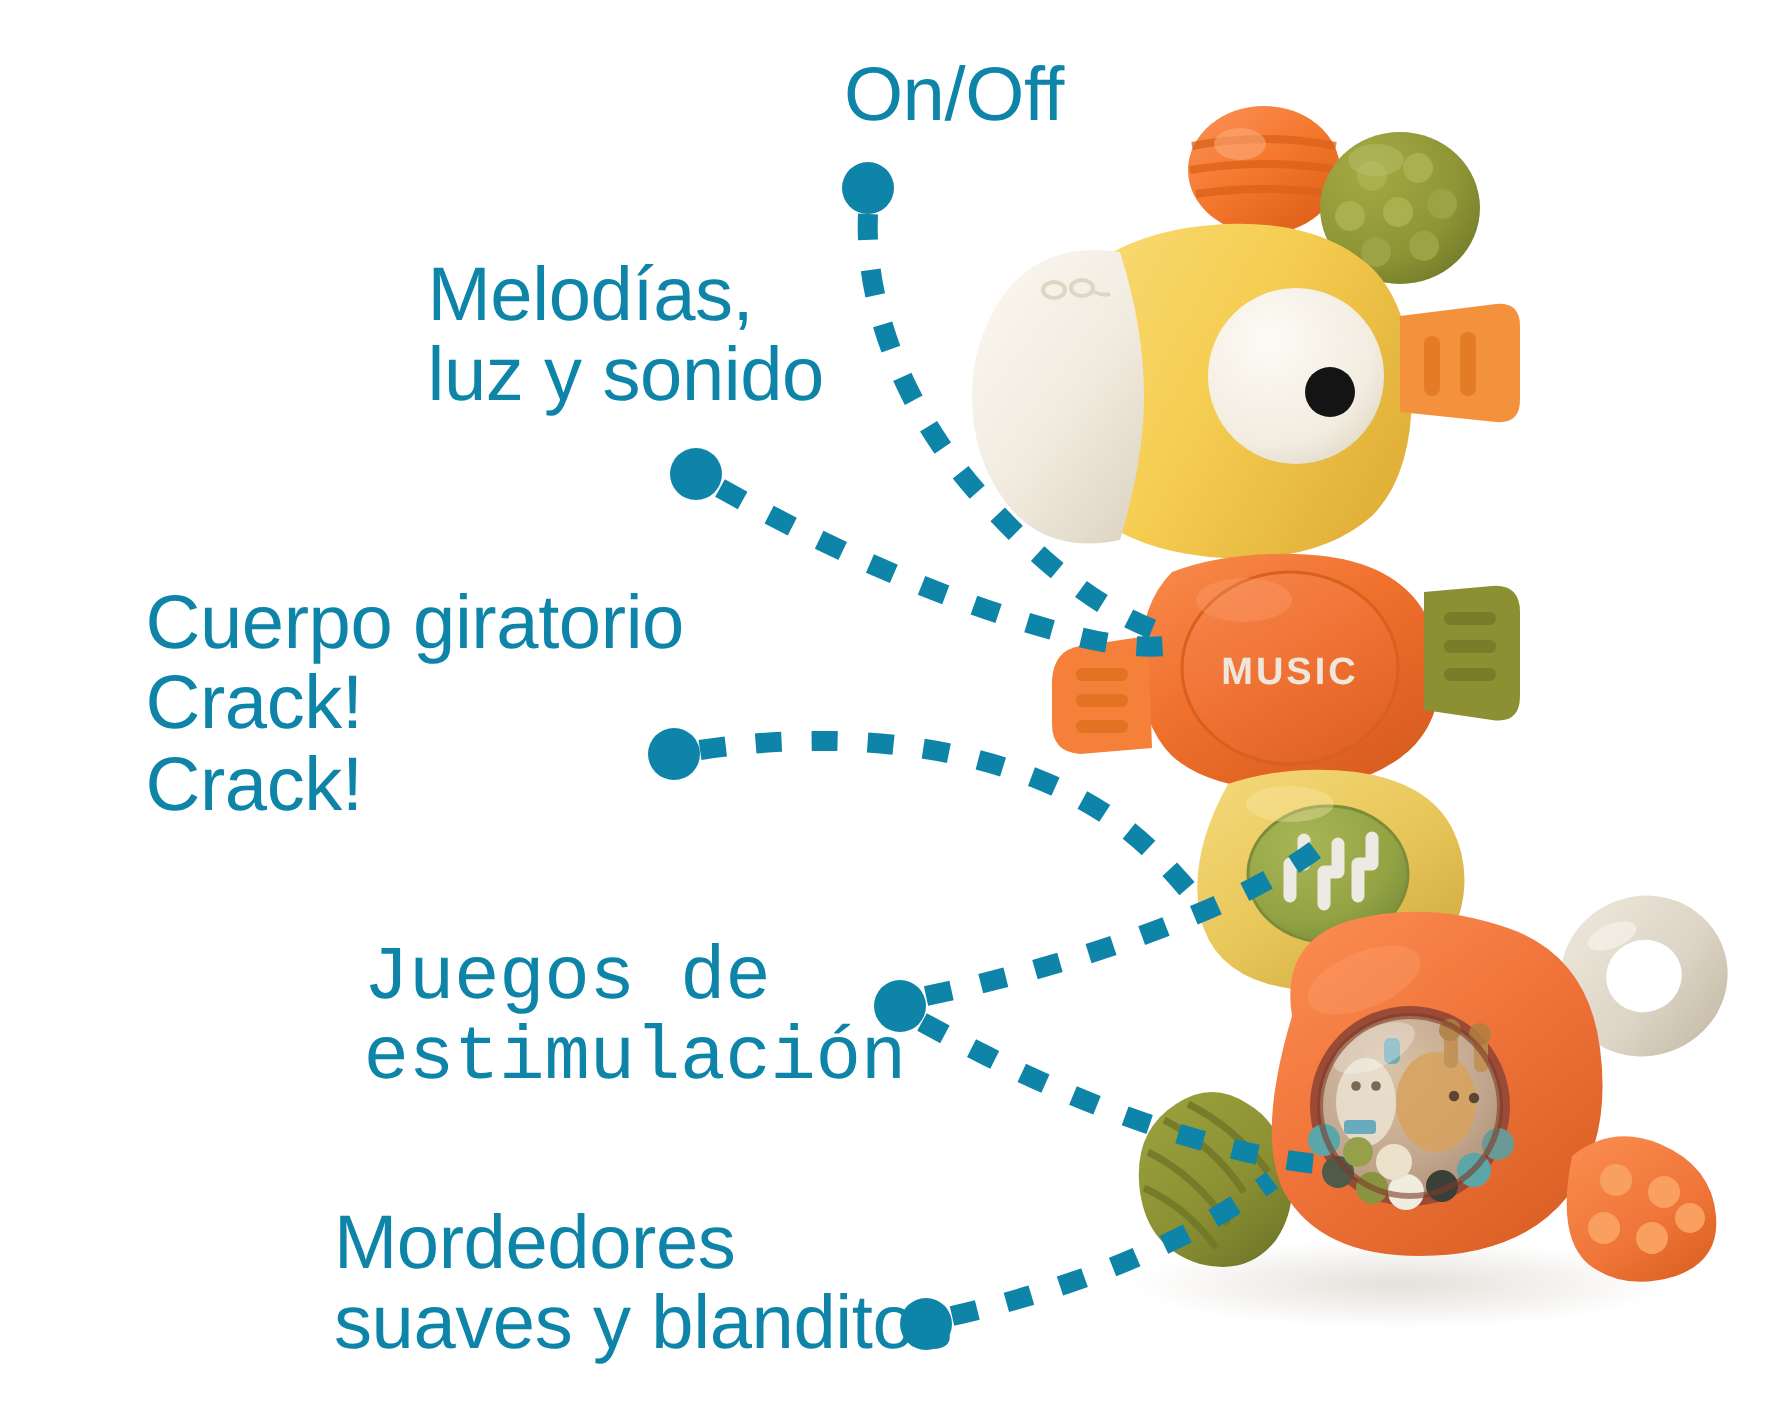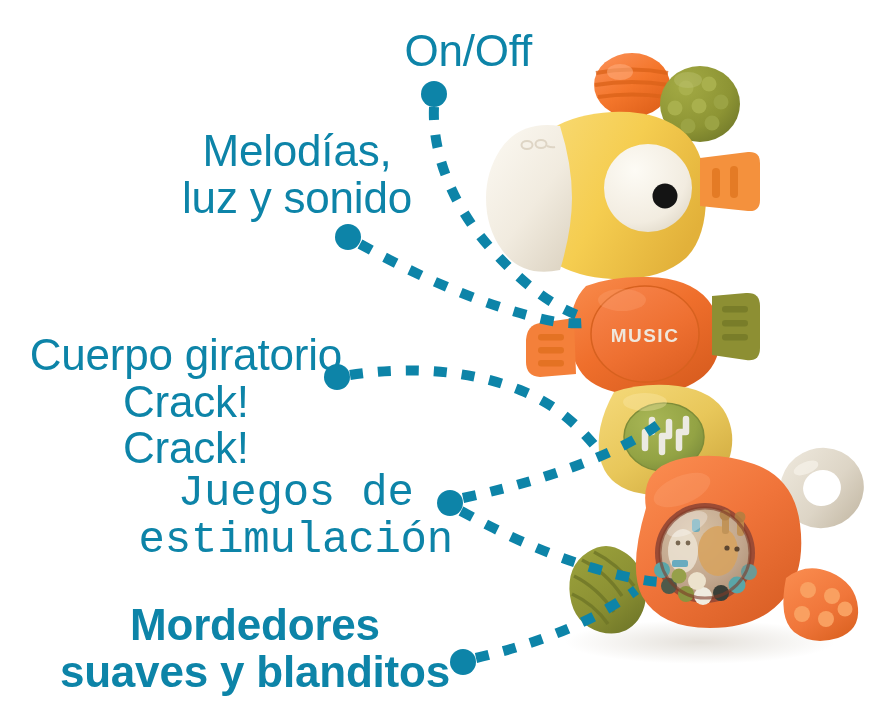--- a/index.html
+++ b/index.html
@@ -22,32 +22,32 @@
     position: absolute;
     left: 0;
     top: 0;
     width: 886px;
     height: 709px;
   }
   .label {
     position: absolute;
     color: #0d84a8;
     font-family: "Liberation Sans", sans-serif;
-    font-size: 44px;
+    font-size: 38px;
     line-height: 1.06;
     letter-spacing: -0.2px;
-    text-align: center;
+    text-align: left;
     white-space: pre-line;
     font-weight: 400;
   }
   #lbl-onoff   { right: 354px; top: 28px;  }
   #lbl-melodias{ right: 474px; top: 128px; }
-  #lbl-cuerpo  { right: 544px; top: 292px; margin-top: 40px; }
+  #lbl-cuerpo  { right: 544px; top: 292px; }
   #lbl-juegos  { right: 433px; top: 470px; font-family: Liberation Mono, monospace; }
-  #lbl-morde   { right: 436px; top: 602px; font-weight: bold; }
+  #lbl-morde   { right: 410px; top: 602px; }
 </style>
 </head>
 <body>
 
 <div id="stage">
 
   <svg id="art" viewBox="0 0 886 709">
     <defs>
 
       <linearGradient id="gHeadYellow" x1="0" y1="0" x2="1" y2="0.6">

